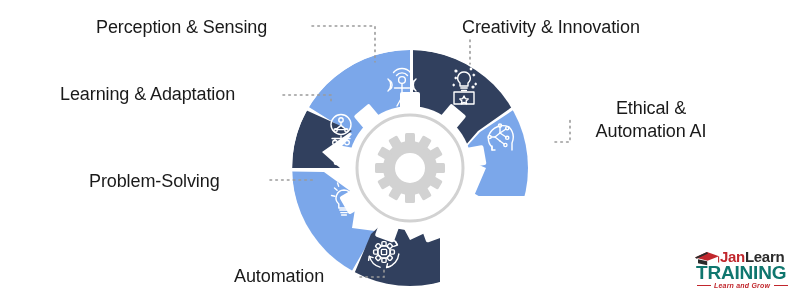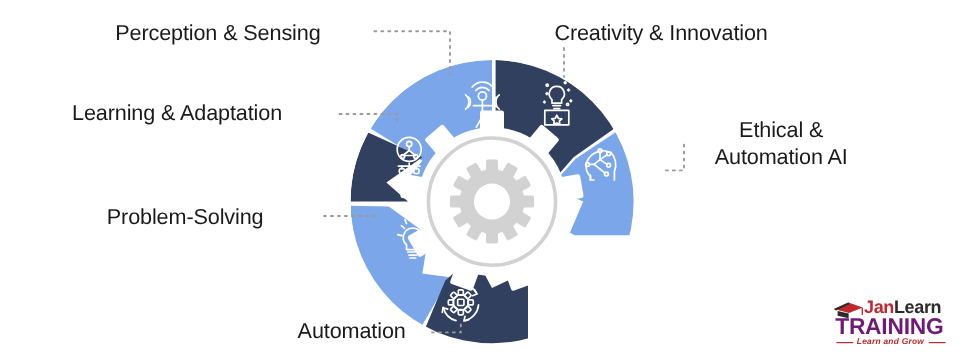--- a/index.html
+++ b/index.html
@@ -28,21 +28,21 @@
     white-space: nowrap;
     line-height: 1.25;
   }
   .label.right-align { text-align: right; }
   .label.left-align  { text-align: left; }
   .label.center-align{ text-align: center; }
 
   #lbl-perception { left: 96px;  top: 16px; }
   #lbl-learning   { left: 60px;  top: 83px; }
   #lbl-problem    { left: 89px; top: 170px; }
-  #lbl-automation { left: 248px; top: 265px; }
+  #lbl-automation { left: 234px; top: 265px; }
   #lbl-creativity { left: 462px; top: 16px; }
   #lbl-ethical    { left: 577px; top: 97px; width: 148px; text-align: center; }
 
   .diagram-svg {
     position: absolute;
     left: 0; top: 0;
     width: 800px;
     height: 300px;
   }
 
@@ -62,21 +62,21 @@
     letter-spacing: -0.3px;
     line-height: 1;
   }
   #logo .jan  { color: #c1272d; margin-top: 16px; }
   #logo .bask { color: #2b2b2b; }
   #logo .logo-row2 {
     position: absolute;
     left: 2px; top: 14px;
     font-size: 19px;
     font-weight: bold;
-    color: #701a75;
+    color: #0f766e;
     letter-spacing: -0.2px;
     line-height: 1;
   }
   #logo .logo-row3 {
     position: absolute;
     left: 20px; top: 33px;
     font-size: 7px;
     font-weight: bold;
     font-style: italic;
     color: #c1272d;

